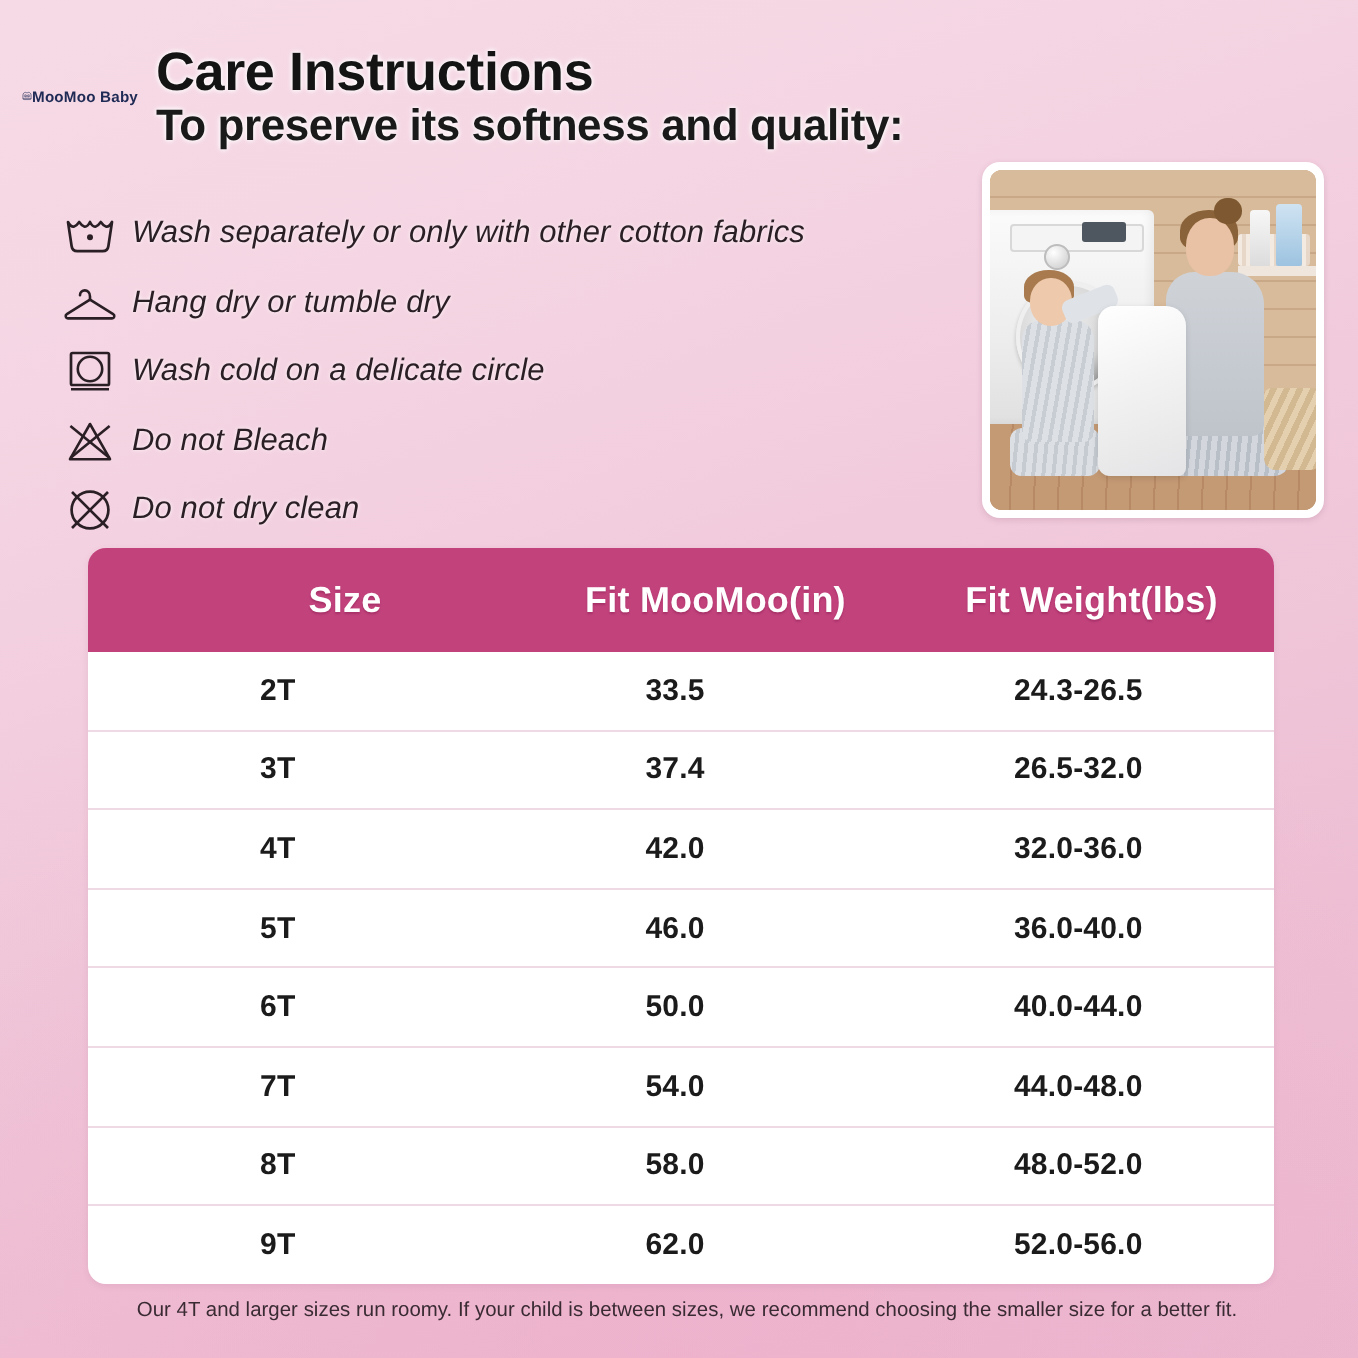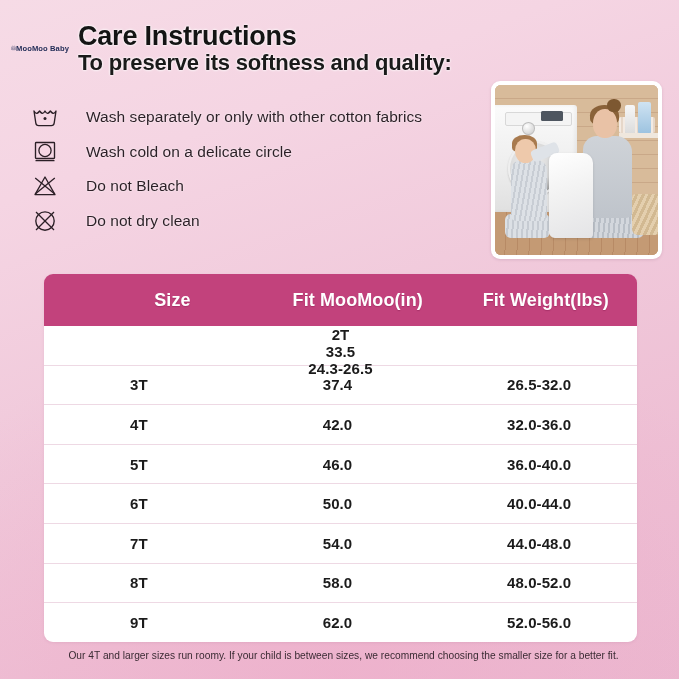--- a/index.html
+++ b/index.html
@@ -99,26 +99,27 @@
     width: 34px;
     flex: 0 0 34px;
     display: flex;
     align-items: center;
     justify-content: center;
   }
   .care-row .care-icon svg {
     display: block;
   }
   .care-row .care-text {
-    margin-left: 24px;
+    margin-left: 4px;
     font-size: 15.5px;
     color: #2b1f26;
     letter-spacing: 0.05px;
     text-shadow: 0 0 2px rgba(255,255,255,0.9);
     white-space: nowrap;
+    font-style: italic;
   }
 
   
   #photo-card {
     position: absolute;
     left: 491px;
     top: 81px;
     width: 171px;
     height: 178px;
     border-radius: 9px;
@@ -284,21 +285,21 @@
   .col-height { width: 35%; }
   .col-weight { width: 33%; }
 
   #table-body { background: #ffffff; }
   .tr {
     display: flex;
     height: 38.6px;
     align-items: center;
     border-top: 1px solid #eed9e4;
   }
-  .tr:first-child { border-top: none; flex-direction: column; }
+  .tr:first-child { border-top: none; }
   .td {
     font-size: 15px;
     font-weight: bold;
     color: #1b1b1b;
     text-align: center;
     letter-spacing: 0.1px;
   }
 
   
   #footnote {
@@ -345,20 +346,29 @@
       <span class="care-icon">
         <svg width="26" height="22" viewBox="0 0 26 22">
           <path d="M2 5 C4.2 9 6.2 7 7.6 5 C9 7 11 9 13 5 C15 9 17 7 18.4 5 C19.8 7 21.8 9 24 5
                    L22.2 17 C22.0 18.6 20.8 19.6 19.3 19.6 L6.7 19.6 C5.2 19.6 4.0 18.6 3.8 17 Z" fill="none" stroke="#2b1f26" stroke-width="1.35" stroke-linejoin="round"></path>
           <circle cx="13" cy="12.6" r="1.5" fill="#2b1f26"></circle>
         </svg>
       </span>
       <span class="care-text">Wash separately or only with other cotton fabrics</span>
     </div>
 
+    <div class="care-row">
+      <span class="care-icon">
+        <svg width="28" height="22" viewBox="0 0 28 22">
+          <path d="M14 9 L14 7.2 C14 5.3 12.7 4.2 11.4 4.2 C10.1 4.2 9 5.2 9 6.6" fill="none" stroke="#2b1f26" stroke-width="1.3" stroke-linecap="round"></path>
+          <path d="M14 8.8 L2.4 16.1 C1.4 16.7 1.8 18.2 3.0 18.2 L25.0 18.2 C26.2 18.2 26.6 16.7 25.6 16.1 Z" fill="none" stroke="#2b1f26" stroke-width="1.3" stroke-linejoin="round"></path>
+        </svg>
+      </span>
+      <span class="care-text">Hang dry or tumble dry</span>
+    </div>
 
     <div class="care-row">
       <span class="care-icon">
         <svg width="24" height="24" viewBox="0 0 24 24">
           <rect x="2.5" y="2.5" width="19" height="16" rx="0.8" fill="none" stroke="#2b1f26" stroke-width="1.35"></rect>
           <circle cx="12" cy="10.5" r="6.1" fill="none" stroke="#2b1f26" stroke-width="1.3"></circle>
           <path d="M2.5 20.6 L21.5 20.6" stroke="#2b1f26" stroke-width="1.3"></path>
         </svg>
       </span>
       <span class="care-text">Wash cold on a delicate circle</span>

